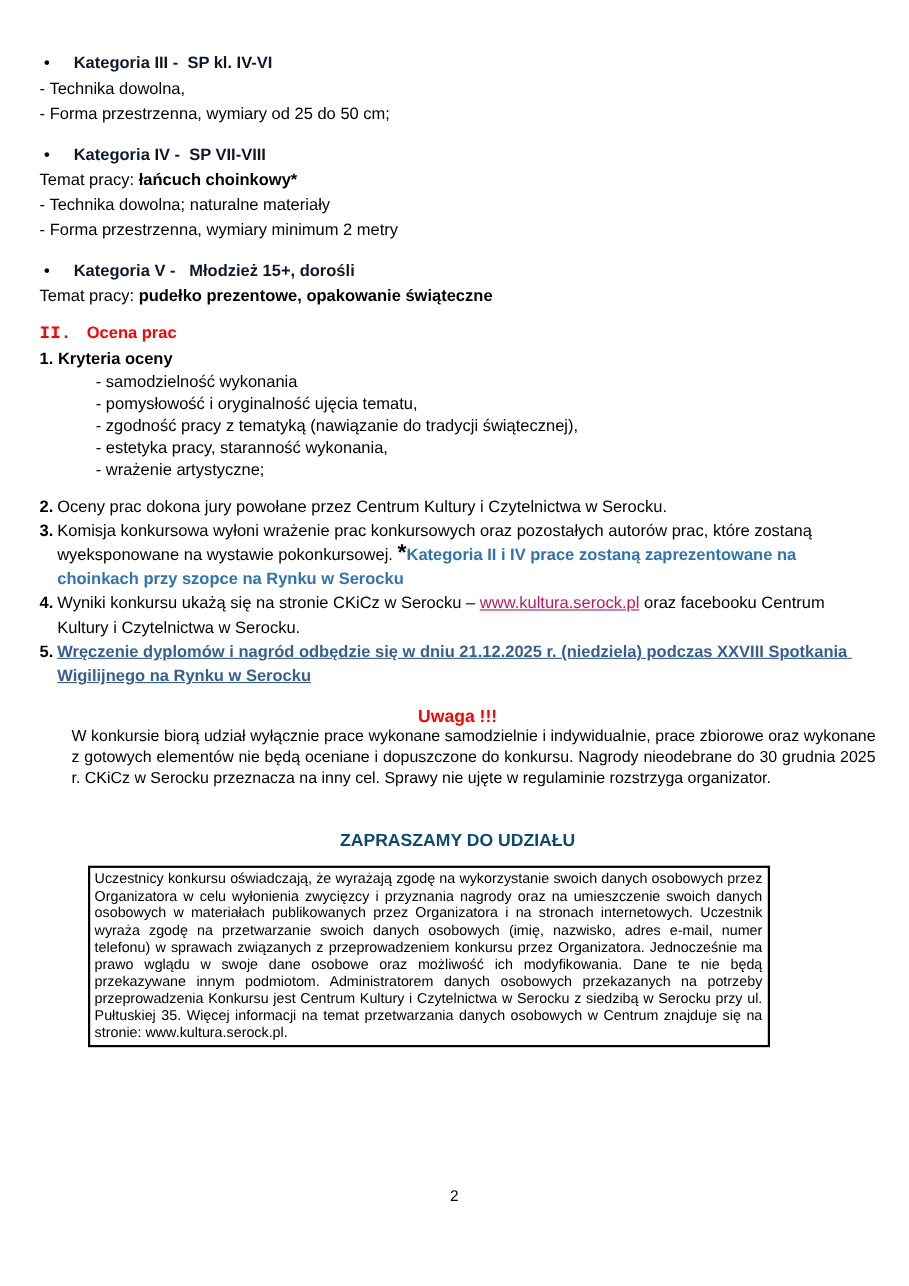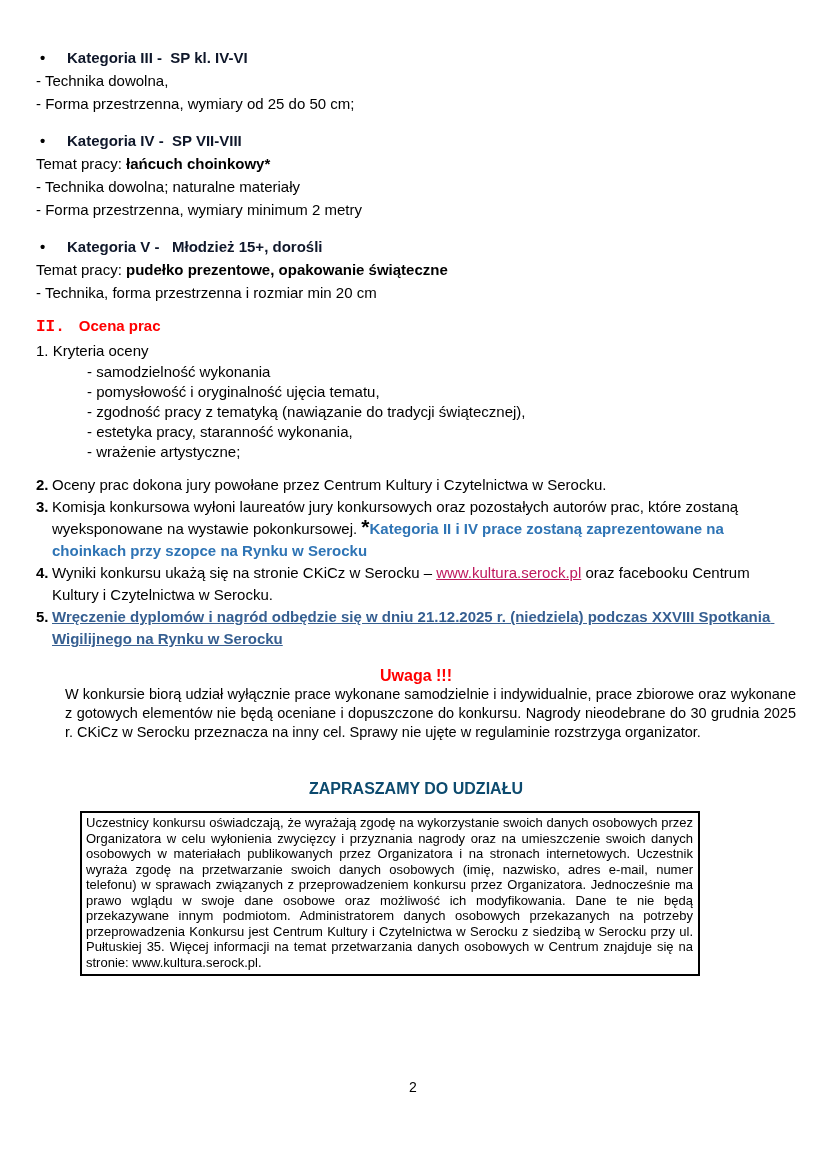--- a/index.html
+++ b/index.html
@@ -22,21 +22,21 @@
   .bullet-line { display: flex; }
   .bullet { width: 27px; padding-left: 4px; font-weight: bold; }
   .cat-heading { font-weight: bold; color: #0f172a; white-space: pre-wrap; }
   .line { white-space: pre-wrap; }
   .b { font-weight: bold; }
 
   
   .sec2 { margin-top: 10px; }
   .sec2-heading { font-weight: bold; color: #FF0000; }
   .sec2-numeral { font-family: Liberation Mono, monospace; font-size: 16px; margin-right: 14px; }
-  .criteria-heading { font-weight: normal; }
+  .criteria-heading { font-weight: bold; }
   .criteria .line { padding-left: 51px; line-height: 20px; }
 
   
   .items { margin-top: 12px; line-height: 22px; }
   .item { display: flex; }
   .item .num { min-width: 16px; font-weight: bold; flex: 0 0 auto; }
   .item .txt { flex: 1 1 auto; white-space: pre-wrap; }
   .link-black { text-decoration: underline; color: #be185d; }
   .blue-note { font-weight: bold; color: #2E74B5; }
   .star { font-weight: bold; font-size: 21px; line-height: 0; }
@@ -96,21 +96,20 @@
       <div class="line">- Technika dowolna; naturalne materiały</div>
       <div class="line">- Forma przestrzenna, wymiary minimum 2 metry</div>
     </section>
 
     <section class="cat">
       <div class="bullet-line">
         <span class="bullet">•</span>
         <span class="cat-heading">Kategoria V -   Młodzież 15+, dorośli</span>
       </div>
       <div class="line"><span>Temat pracy: </span><span class="b">pudełko prezentowe, opakowanie świąteczne</span></div>
-      <div class="line">- Technika, forma przestrzenna i rozmiar min 20 cm</div>
     </section>
 
     <section class="sec2">
       <div class="sec2-heading"><span class="sec2-numeral">II.</span><span>Ocena prac</span></div>
       <div class="criteria-heading">1. Kryteria oceny</div>
       <div class="criteria">
         <div class="line">- samodzielność wykonania</div>
         <div class="line">- pomysłowość i oryginalność ujęcia tematu,</div>
         <div class="line">- zgodność pracy z tematyką (nawiązanie do tradycji świątecznej),</div>
         <div class="line">- estetyka pracy, staranność wykonania,</div>
@@ -118,21 +117,21 @@
       </div>
     </section>
 
     <section class="items">
       <div class="item">
         <span class="num">2.</span>
         <span class="txt">Oceny prac dokona jury powołane przez Centrum Kultury i Czytelnictwa w Serocku.</span>
       </div>
       <div class="item">
         <span class="num">3.</span>
-        <span class="txt"><span>Komisja konkursowa wyłoni laureatów jury konkursowych oraz pozostałych autorów prac, które zostaną wyeksponowane na wystawie pokonkursowej. </span><span class="star">*</span><span class="blue-note">Kategoria II i IV prace zostaną zaprezentowane na choinkach przy szopce na Rynku w Serocku</span></span>
+        <span class="txt"><span>Komisja konkursowa wyłoni wrażenie prac konkursowych oraz pozostałych autorów prac, które zostaną wyeksponowane na wystawie pokonkursowej. </span><span class="star">*</span><span class="blue-note">Kategoria II i IV prace zostaną zaprezentowane na choinkach przy szopce na Rynku w Serocku</span></span>
       </div>
       <div class="item">
         <span class="num">4.</span>
         <span class="txt"><span>Wyniki konkursu ukażą się na stronie CKiCz w Serocku – </span><span class="link-black">www.kultura.serock.pl</span><span> oraz facebooku Centrum Kultury i Czytelnictwa w Serocku.</span></span>
       </div>
       <div class="item">
         <span class="num">5.</span>
         <span class="txt item5-text">Wręczenie dyplomów i nagród odbędzie się w dniu 21.12.2025 r. (niedziela) podczas XXVIII Spotkania Wigilijnego na Rynku w Serocku</span>
       </div>
     </section>

